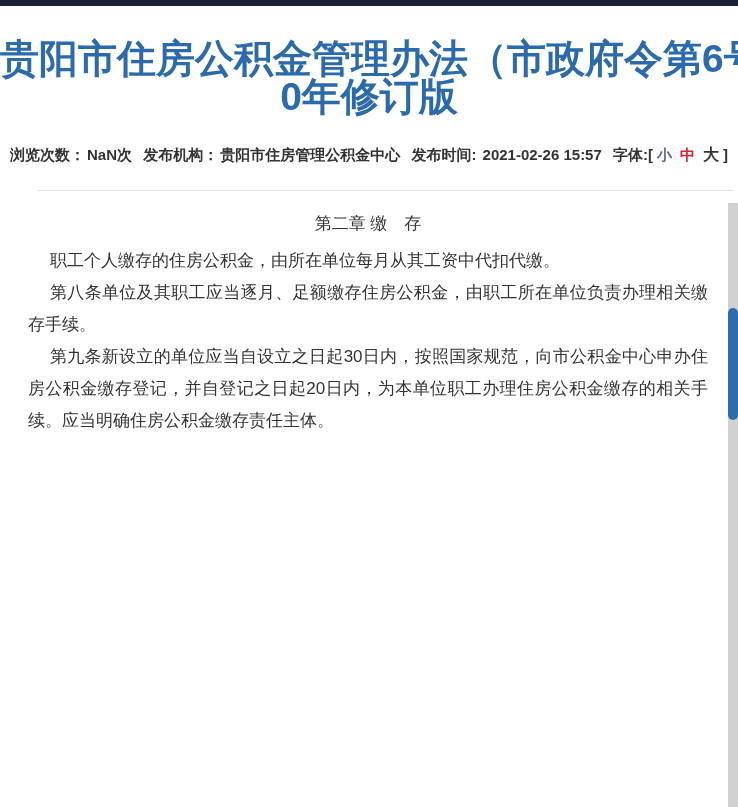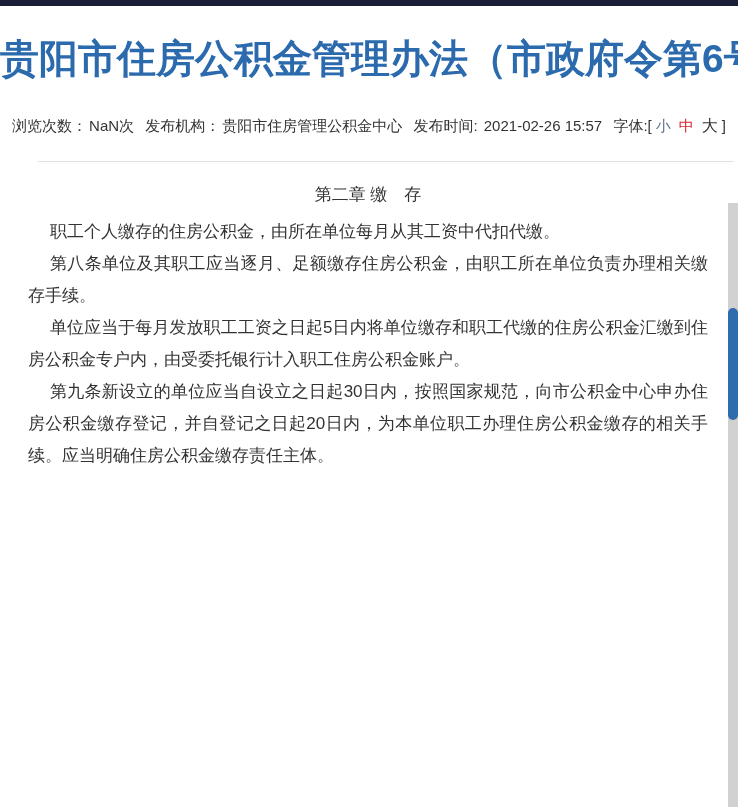--- a/index.html
+++ b/index.html
@@ -18,25 +18,26 @@
   .title-wrap {
     margin-top: 34px;
     text-align: center;
     font-weight: bold;
     font-size: 39px;
     line-height: 38px;
     color: #2a6aad;
   }
   .title-line { white-space: nowrap; }
   .meta-bar {
-    margin-top: 38px;
+    margin-top: 29px;
     text-align: center;
     font-size: 15px;
     color: #333333;
     white-space: nowrap;
+    font-weight: bold;
   }
   .meta-bar .seg { margin-right: 7px; }
   .meta-bar .tight { margin-right: 2px; }
   .font-size-control { display: inline; }
   .font-btn { margin: 0 4px; cursor: pointer; }
   .font-btn.small { color: #5a6b85; }
   .font-btn.medium { color: #d9232e; }
   .font-btn.large { color: #333333; font-size: 16px; }
   .divider {
     margin: 24px 4px 0 38px;
@@ -76,39 +77,39 @@
     border-radius: 6px;
   }
 </style>
 </head>
 <body>
 
 <div class="top-bar" style="background: rgb(26, 32, 56);"></div>
 
 <div class="title-wrap" style="color: rgb(42, 106, 173);">
   <div class="title-line">贵阳市住房公积金管理办法（市政府令第6号）202</div>
+  <div class="title-line">0年修订版</div>
 </div>
 
 <div class="meta-bar">
   <span class="tight">浏览次数：</span><span class="seg">NaN次</span>
   <span class="tight">发布机构：</span><span class="seg">贵阳市住房管理公积金中心</span>
   <span class="tight">发布时间:</span>
   <span class="seg">2021-02-26 15:57</span>
   <span class="font-size-control">
     <span>字体:[</span><span class="font-btn small">小</span><span class="font-btn medium" style="color: rgb(217, 35, 46);">中</span><span class="font-btn large">大</span><span>]</span>
   </span>
 </div>
 
 <div class="divider"></div>
 
 <div class="article">
   <h2 class="chapter-heading">第二章 缴　存</h2>
   <div>
       <p>职工个人缴存的住房公积金，由所在单位每月从其工资中代扣代缴。</p>
       <p>第八条单位及其职工应当逐月、足额缴存住房公积金，由职工所在单位负责办理相关缴存手续。</p>
-      <p>单位应当于每月发放职工工资之日起5日内将单位缴存和职工代缴的住房公积金汇缴到住房公积金专户内，由受委托银行计入职工住房公积金账户。</p>
       <p>第九条新设立的单位应当自设立之日起30日内，按照国家规范，向市公积金中心申办住房公积金缴存登记，并自登记之日起20日内，为本单位职工办理住房公积金缴存的相关手续。应当明确住房公积金缴存责任主体。</p>
     </div>
 </div>
 
 <div class="scrollbar-track">
   <div class="scrollbar-thumb" style="background: rgb(46, 108, 173);"></div>
 </div>
 
 </body></html>

